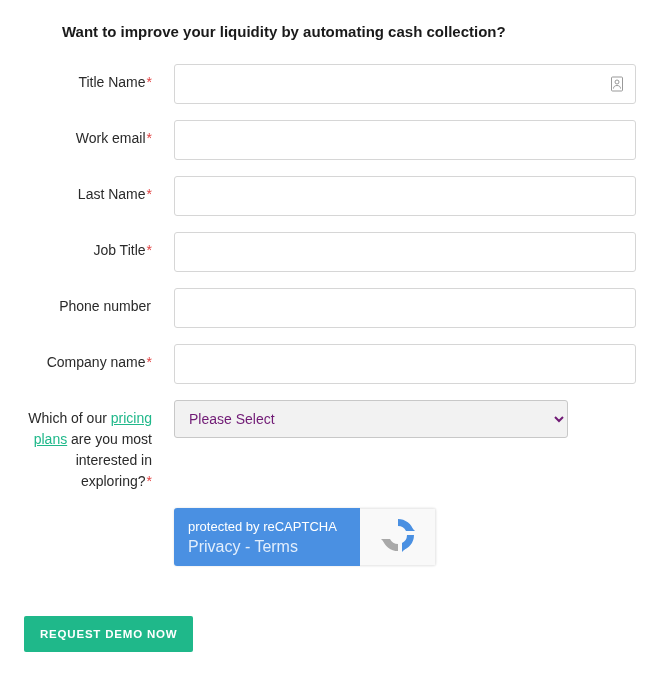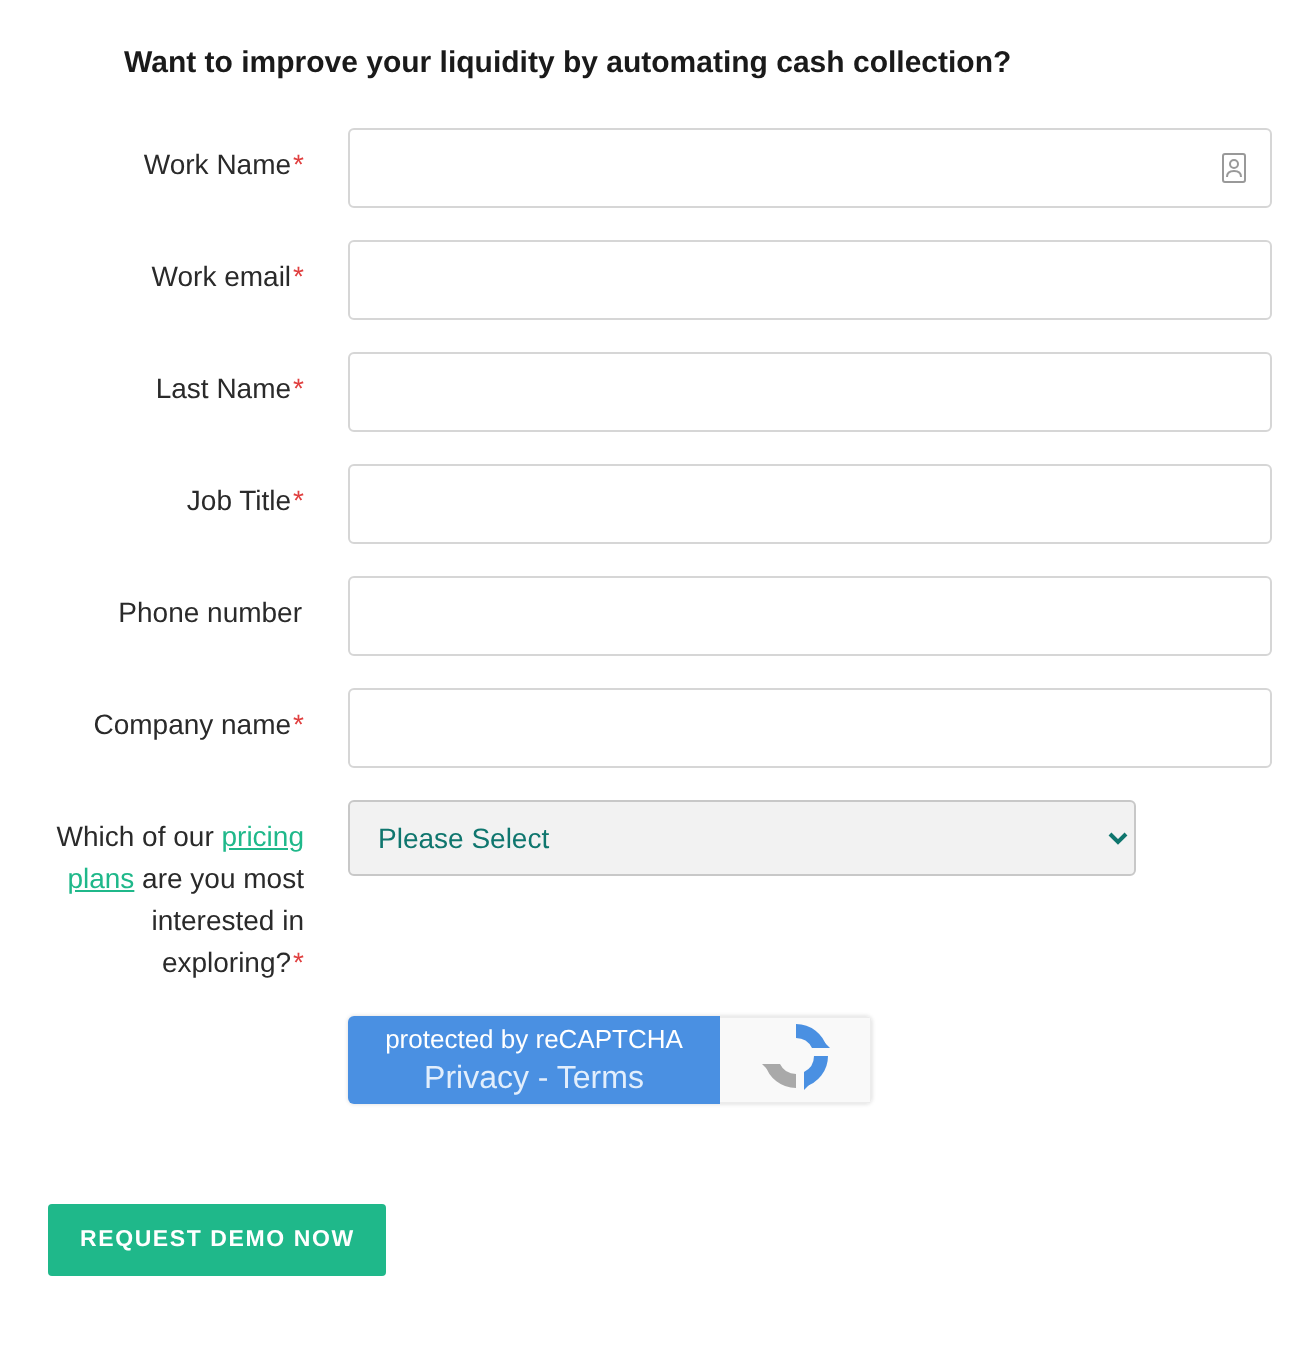--- a/index.html
+++ b/index.html
@@ -67,45 +67,44 @@
       color: #333;
     }
     select {
       width: 394px;
       height: 38px;
       border: 1px solid #c8c8c8;
       border-radius: 3px;
       padding: 6px 10px;
       font-size: 14px;
       background: #f2f2f2;
-      color: #0f766e;
+      color: #701a75;
     }
     .autofill-icon {
       position: absolute;
       right: 12px;
       top: 50%;
       transform: translateY(-50%);
       width: 14px;
       height: 16px;
       color: #888;
       pointer-events: none;
     }
     .recaptcha-row {
       display: flex;
       padding-left: 152px;
       margin-bottom: 50px;
       margin-top: 6px;
     }
     .recaptcha-box {
       display: flex;
-      height: 44px;
+      height: 58px;
       border-radius: 3px;
       overflow: hidden;
       box-shadow: 0 0 2px rgba(0,0,0,0.15);
-      text-align: center;
     }
     .recaptcha-left {
       background: #4a90e2;
       color: #ffffff;
       width: 186px;
       padding: 10px 14px;
       display: flex;
       flex-direction: column;
       justify-content: center;
     }
@@ -151,21 +150,21 @@
 <body>
 
 <div class="heading">
   <span>Want to improve your liquidity by automating cash collection?</span><br>
 </div>
 
 <div class="form-container">
 
   <div class="form-row">
     <label class="form-label">
-      <span>Work Name</span><span class="required">*</span>
+      <span>Title Name</span><span class="required">*</span>
     </label>
     <div class="form-control-wrap">
       <input type="text" style="">
       <span class="autofill-icon">
         <svg viewBox="0 0 14 16" width="14" height="16" fill="none" stroke="#999" stroke-width="1">
           <rect x="1.5" y="1" width="11" height="14" rx="1"></rect>
           <circle cx="7" cy="6" r="2"></circle>
           <path d="M3.5 12.5 C3.5 10.5 5 9.5 7 9.5 C9 9.5 10.5 10.5 10.5 12.5"></path>
         </svg>
       </span>

